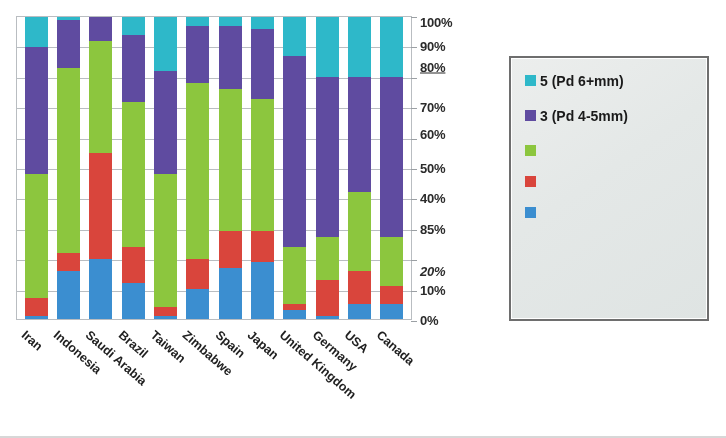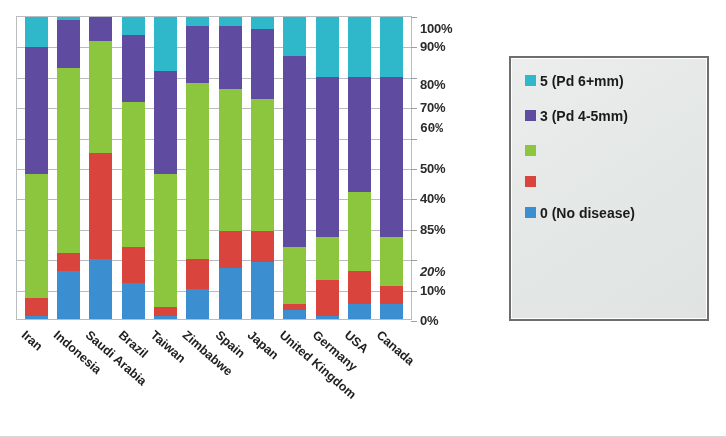--- a/index.html
+++ b/index.html
@@ -237,25 +237,25 @@
             <div class="seg" title="Canada — 4 (Pd 6+mm): 20%" style="height: 60.8px; background: rgb(46, 184, 201);"></div>
             <div class="seg" title="Canada — 3 (Pd 4-5mm): 53%" style="height: 161.12px; background: rgb(95, 75, 160);"></div>
             <div class="seg" title="Canada — 2 (Calculus): 16%" style="height: 48.64px; background: rgb(140, 198, 62);"></div>
             <div class="seg" title="Canada — 1 (Bleeding on probing): 6%" style="height: 18.24px; background: rgb(217, 69, 60);"></div>
             <div class="seg" title="Canada — 0 (No disease): 5%" style="height: 15.2px; background: rgb(59, 142, 208);"></div>
           </div>
         </div>
     </div>
 
     <div id="ylabels">
-        <div class="ylabel" style="top: 12px;">100%</div>
+        <div class="ylabel" style="top: 6px;">100%</div>
         <div class="ylabel" style="top: 30px;">90%</div>
-        <div class="ylabel" style="top: 68px;">80%</div>
+        <div class="ylabel" style="top: 51px; text-decoration: underline;">80%</div>
         <div class="ylabel" style="top: 91px;">70%</div>
-        <div class="ylabel" style="top: 112px; font-family: Liberation Mono, monospace;">60%</div>
+        <div class="ylabel" style="top: 118px;">60%</div>
         <div class="ylabel" style="top: 152px;">50%</div>
         <div class="ylabel" style="top: 182px;">40%</div>
         <div class="ylabel" style="top: 213px;">85%</div>
         <div class="ylabel" style="top: 255px; font-style: italic;">20%</div>
         <div class="ylabel" style="top: 274px;">10%</div>
         <div class="ylabel" style="top: 304px;">0%</div>
       </div>
     <div id="xlabels">
         <div class="xlabel" style="left: 11.5px;">Iran</div>
         <div class="xlabel" style="left: 43.5px;">Indonesia</div>
@@ -282,18 +282,17 @@
         <span class="legend-text">3 (Pd 4-5mm)</span>
       </div>
       <div class="legend-row">
         <span class="swatch" style="background: rgb(140, 198, 62);"></span>
       </div>
       <div class="legend-row">
         <span class="swatch" style="background: rgb(217, 69, 60);"></span>
       </div>
       <div class="legend-row">
         <span class="swatch" style="background: rgb(59, 142, 208);"></span>
-        <span class="legend-text">0 (No disease)</span>
       </div>
     </div>
 
   <div id="bottom-edge"></div>
 </div>
 
 </body></html>

